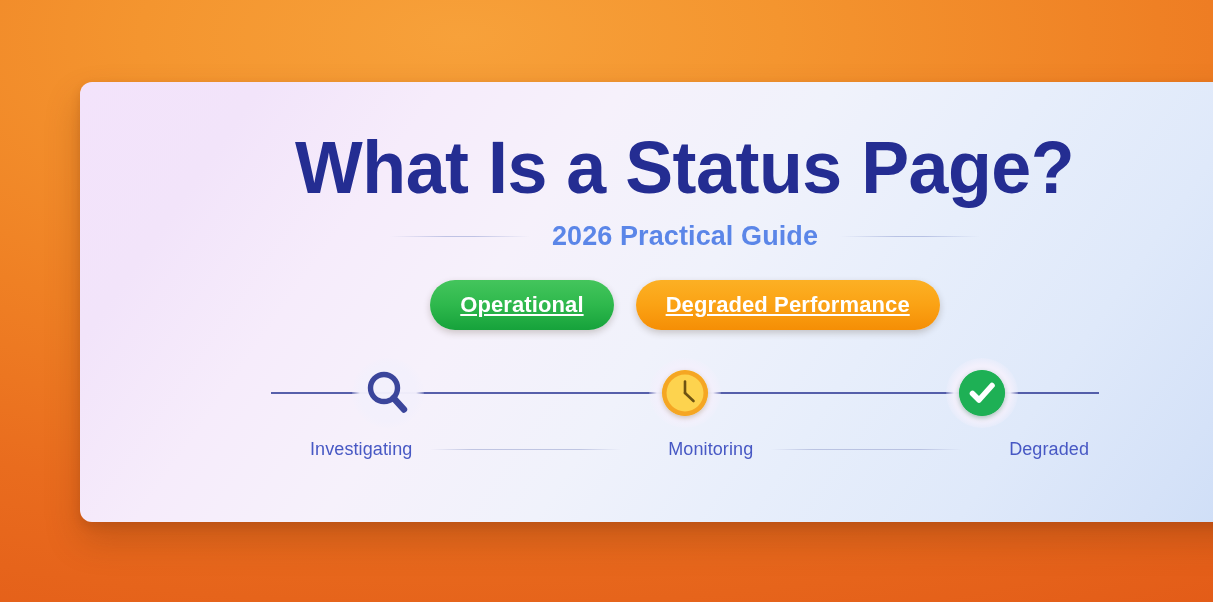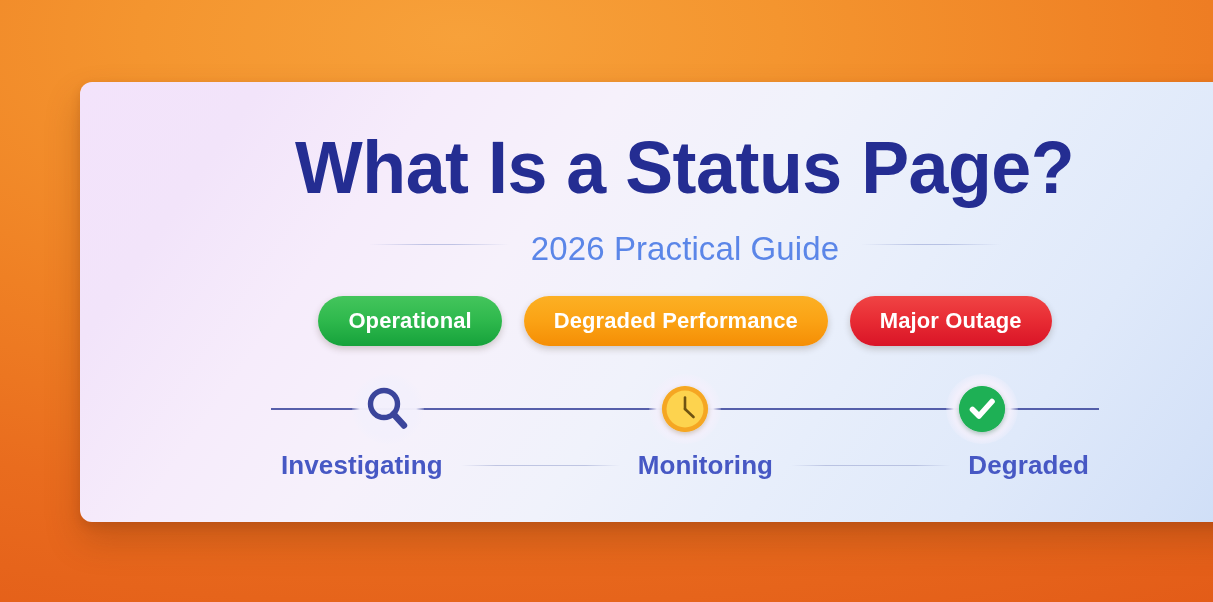--- a/index.html
+++ b/index.html
@@ -82,26 +82,25 @@
     height: 1px;
     width: 140px;
     background: linear-gradient(90deg,
       rgba(125,140,200,0) 0%,
       rgba(125,140,200,0.45) 40%,
       rgba(125,140,200,0.45) 60%,
       rgba(125,140,200,0) 100%);
   }
 
   .subtitle {
-    font-size: 33px;
-    font-weight: 400;
+    font-size: 27px;
+    font-weight: 700;
     color: #5b86e8;
     white-space: nowrap;
     letter-spacing: 0.1px;
-    margin-top: 9px;
   }
 
   
   .pills {
     margin-top: 28px;
     display: flex;
     align-items: center;
     justify-content: center;
     gap: 22px;
   }
@@ -112,20 +111,21 @@
     align-items: center;
     justify-content: center;
     padding: 0 30px;
     border-radius: 25px;
     color: #ffffff;
     font-size: 22px;
     font-weight: 700;
     letter-spacing: 0.1px;
     white-space: nowrap;
     box-shadow: 0 3px 7px rgba(60, 40, 20, 0.22);
+    text-decoration: underline;
   }
 
   .pill-operational {
     background: linear-gradient(180deg, #44c55c 0%, #2fb94d 48%, #16a23b 100%);
   }
   .pill-degraded {
     background: linear-gradient(180deg, #fcb024 0%, #fba315 48%, #f58e05 100%);
     text-align: right;
   }
   .pill-outage {
@@ -208,25 +208,26 @@
     margin-top: 10px;
     width: 828px;
     height: 34px;
     display: flex;
     align-items: center;
     justify-content: space-between;
     padding: 0 10px;
   }
 
   .label {
-    font-size: 26px;
-    font-weight: 700;
+    font-size: 18px;
+    font-weight: 400;
     color: #4758c4;
     white-space: nowrap;
     letter-spacing: 0.1px;
+    margin-left: 29px;
   }
 
   .label-rule {
     flex: 1;
     height: 1px;
     margin: 0 18px;
     background: linear-gradient(90deg,
       rgba(150,160,205,0) 0%,
       rgba(150,160,205,0.55) 22%,
       rgba(150,160,205,0.55) 78%,
@@ -243,21 +244,20 @@
 
     <div class="subtitle-row">
       <div class="sub-rule"></div>
       <div class="subtitle">2026 Practical Guide</div>
       <div class="sub-rule"></div>
     </div>
 
     <div class="pills">
       <div class="pill pill-operational">Operational</div>
       <div class="pill pill-degraded">Degraded Performance</div>
-      <div class="pill pill-outage">Major Outage</div>
     </div>
 
     <div class="timeline">
       <div class="timeline-line"></div>
       <div class="timeline-nodes">
 
         <div class="node">
           <svg class="icon-search" viewBox="0 0 50 50">
             <circle cx="21" cy="20" r="13.5" fill="none" stroke="#3b459b" stroke-width="5.4"></circle>
             <line x1="30.5" y1="30" x2="41" y2="41.5" stroke="#3b459b" stroke-width="6.4" stroke-linecap="round"></line>

